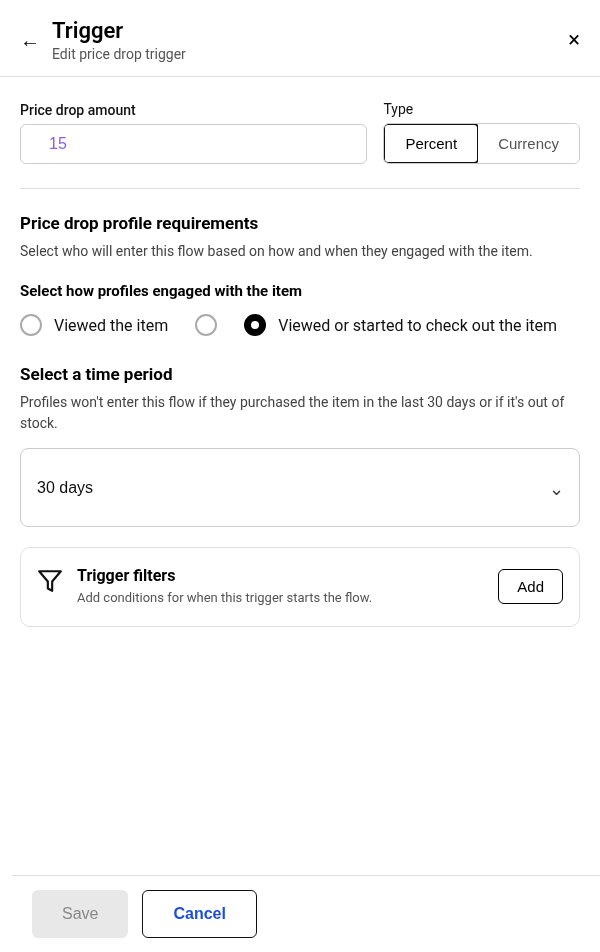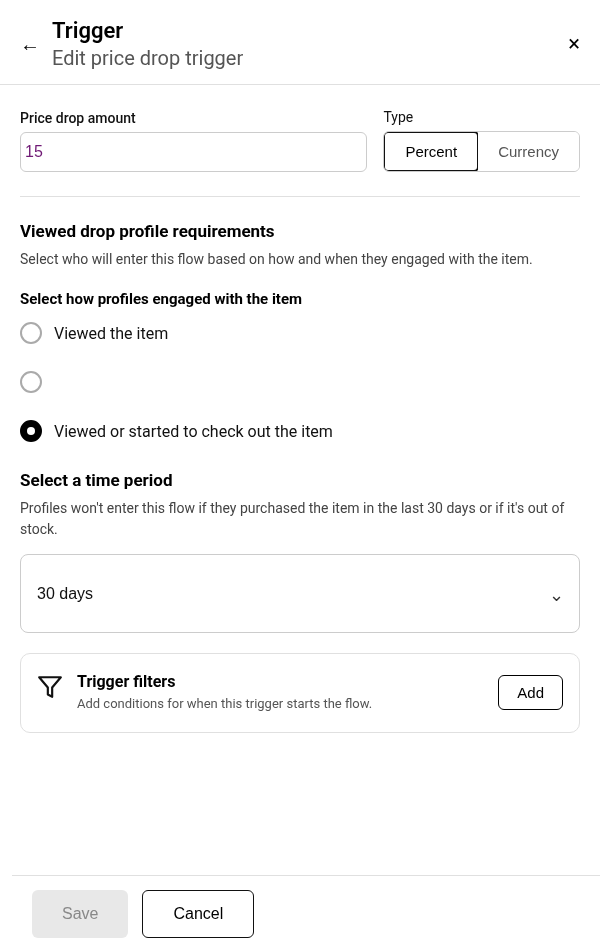--- a/index.html
+++ b/index.html
@@ -36,21 +36,21 @@
     }
 
     .header-title {
       font-size: 22px;
       font-weight: 600;
       color: #000;
       line-height: 1.2;
     }
 
     .header-subtitle {
-      font-size: 20px;
+      font-size: 14px;
       color: #555;
       margin-top: 2px;
     }
 
     .header-close {
       font-size: 22px;
       color: #000;
       cursor: pointer;
       line-height: 1;
     }
@@ -82,23 +82,23 @@
     .field-label {
       font-size: 14px;
       font-weight: 500;
       color: #111;
       margin-bottom: 6px;
     }
 
     .field-input {
       border: 1.5px solid #ccc;
       border-radius: 6px;
-      padding: 10px 4px;
-      font-size: 16px;
-      color: #701a75;
+      padding: 10px 28px;
+      font-size: 16px;
+      color: #8b5cf6;
       outline: none;
       width: 100%;
     }
 
     .type-group {
       display: flex;
       flex-direction: column;
     }
 
     .type-label {
@@ -160,21 +160,21 @@
 
     .subsection-title {
       font-size: 15px;
       font-weight: 700;
       color: #000;
       margin-bottom: 14px;
     }
 
     .radio-group {
       display: flex;
-      flex-direction: column;
+      flex-direction: row;
       gap: 27px;
       margin-bottom: 28px;
     }
 
     .radio-item {
       display: flex;
       align-items: center;
       gap: 12px;
       cursor: pointer;
     }
@@ -313,26 +313,26 @@
       border: none;
       border-radius: 6px;
       padding: 14px 30px;
       font-size: 16px;
       font-weight: 500;
       cursor: not-allowed;
     }
 
     .btn-cancel {
       background: #fff;
-      color: #000000;
+      color: #1d4ed8;
       border: 1.5px solid #111;
       border-radius: 6px;
       padding: 14px 30px;
       font-size: 16px;
-      font-weight: 400;
+      font-weight: 700;
       cursor: pointer;
     }
 
     .filters-section {
       margin: 20px 0 100px 0;
     }
   </style>
 </head>
 <body>
 
@@ -359,21 +359,21 @@
       <div class="type-toggle">
         <button class="type-btn active">Percent</button>
         <button class="type-btn">Currency</button>
       </div>
     </div>
   </div>
 
   <div class="section-divider"></div>
 
   <div>
-    <div class="section-title">Viewed drop profile requirements</div>
+    <div class="section-title">Price drop profile requirements</div>
     <div class="section-desc">Select who will enter this flow based on how and when they engaged with the item.</div>
     <div class="subsection-title">Select how profiles engaged with the item</div>
 
     <div class="radio-group">
 
       <div class="radio-item">
         <div class="radio-circle"></div>
         <span class="radio-label">Viewed the item</span>
       </div>
 

